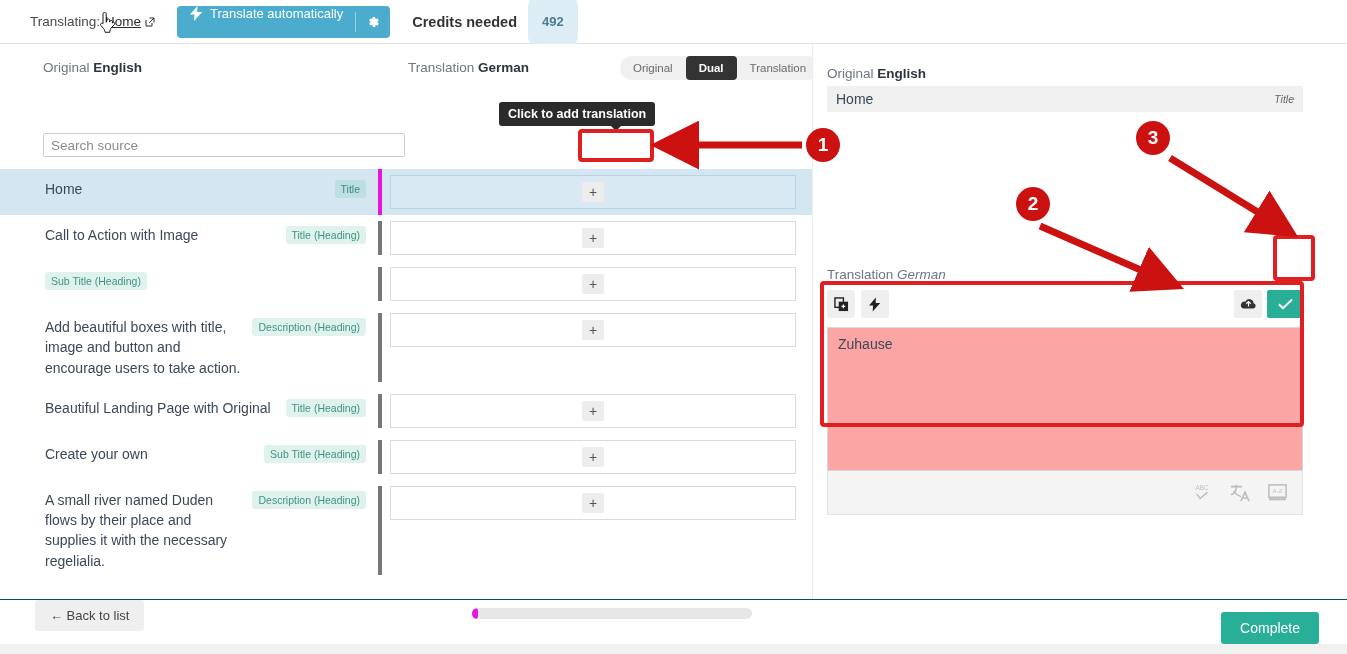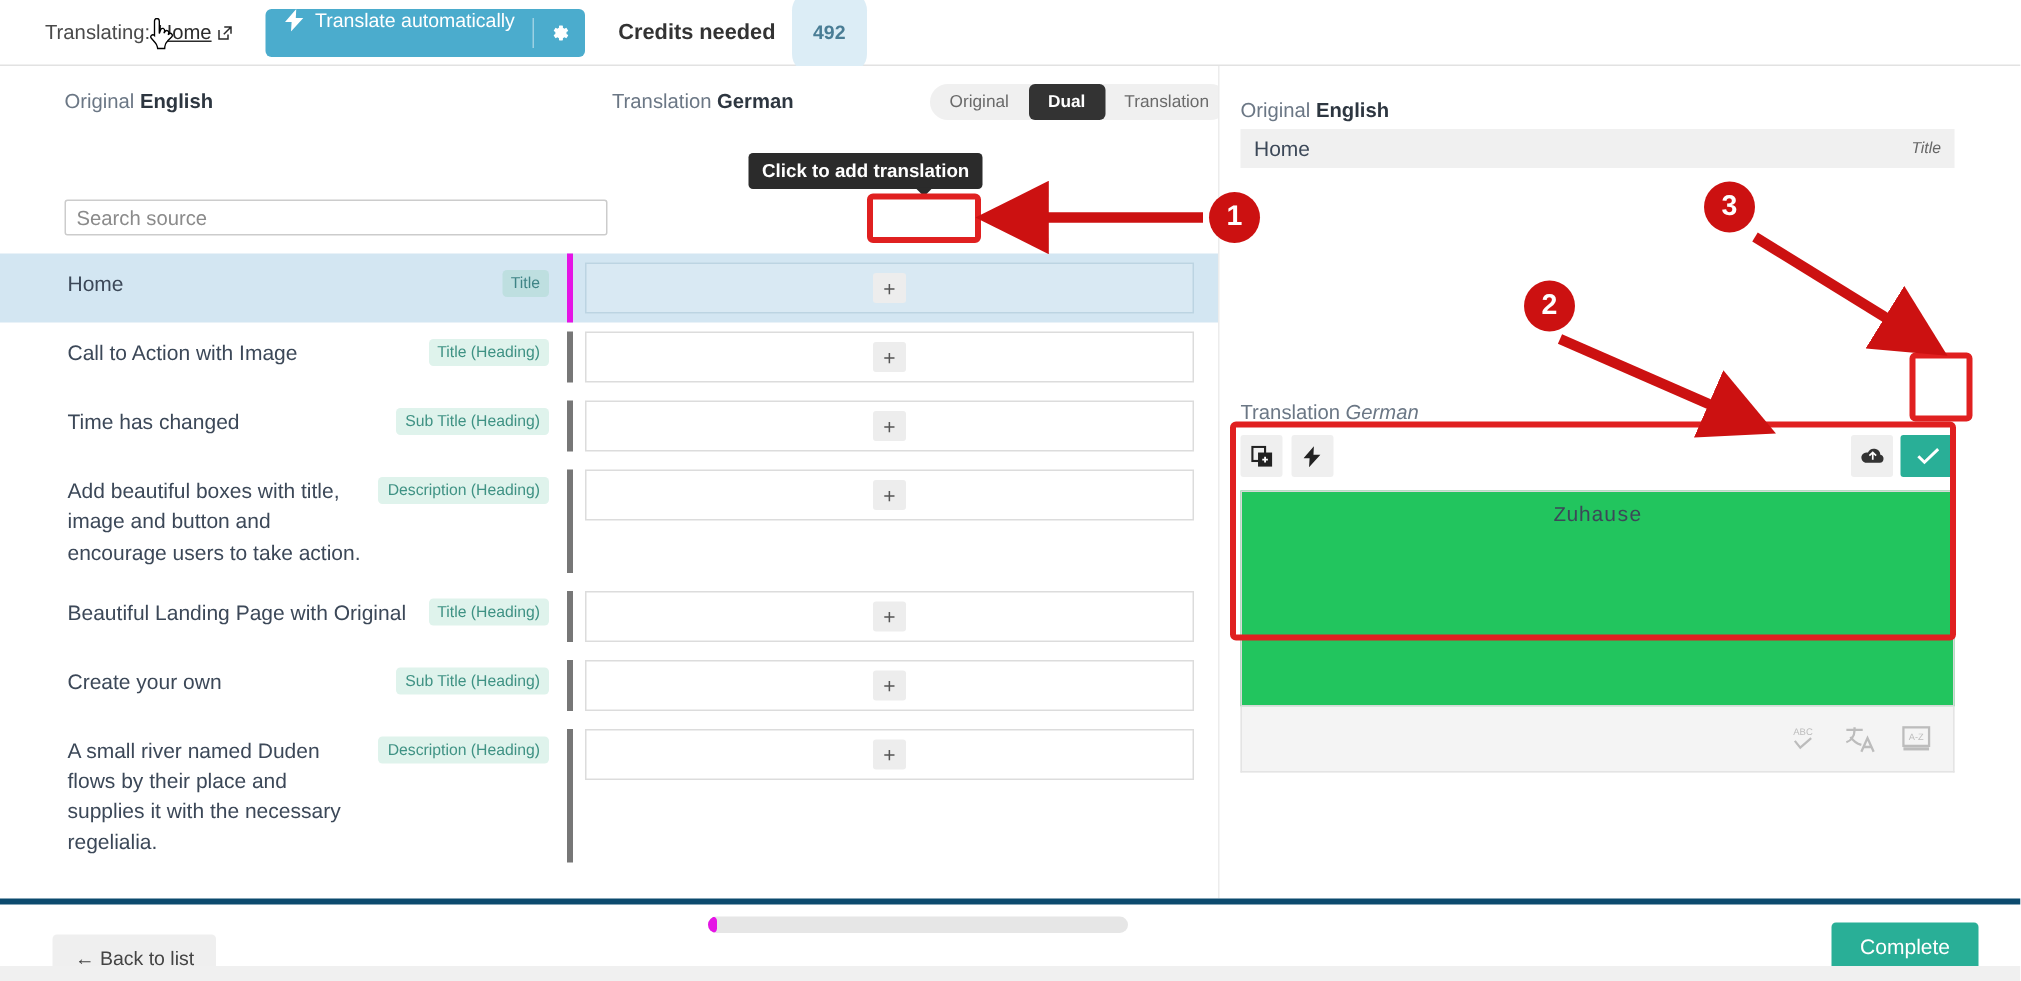--- a/index.html
+++ b/index.html
@@ -143,23 +143,23 @@
   .tb-btn {
     width: 28px; height: 28px; background: #efefef; border-radius: 2px;
     display: flex; align-items: center; justify-content: center; cursor: pointer; margin-right: 6px;
   }
   .tb-right { margin-left: auto; display: flex; align-items: center; gap: 5px; }
   .tb-cloud { width: 28px; height: 28px; background: #efefef; border-radius: 2px; display:flex; align-items:center; justify-content:center; cursor:pointer; }
   .tb-check { width: 36px; height: 28px; background: #29af97; border-radius: 2px; display:flex; align-items:center; justify-content:center; cursor:pointer; }
 
   .trans-area {
     position: absolute; left: 14px; top: 283px; width: 476px; height: 144px;
-    border: 1px solid #d8d8d8; background: #22c55e; padding: 8px 10px;
-    font-family: Liberation Mono, monospace; font-size: 14px; color: #3c4858;
-    resize: none; outline: none; text-align: center;
+    border: 1px solid #d8d8d8; background: #fca5a5; padding: 8px 10px;
+    font-family: Liberation Sans, sans-serif; font-size: 14px; color: #3c4858;
+    resize: none; outline: none;
   }
   .trans-foot {
     position: absolute; left: 14px; top: 427px; width: 476px; height: 44px;
     background: #f4f4f4; border: 1px solid #e4e4e4; border-top: none;
     display: flex; align-items: center; justify-content: flex-end; gap: 16px;
     padding-right: 14px;
   }
   .foot-icon { opacity: .35; cursor: pointer; display: flex; align-items: center; }
 
   
@@ -167,22 +167,22 @@
   .anno-num {
     position: absolute; width: 34px; height: 34px; border-radius: 50%;
     background: #cc1111; color: #fff; font-size: 19px; font-weight: bold;
     display: flex; align-items: center; justify-content: center; z-index: 52;
   }
   .anno-svg { position: absolute; left: 0; top: 0; width: 1347px; height: 654px; z-index: 51; pointer-events: none; }
 
   
   .bottombar {
     position: absolute; left: 0; top: 599px; width: 1347px; height: 55px;
-    background: #ffffff; border-top: 4px solid #0c4a6e;
-    display: flex; align-items: flex-end;
+    background: #ffffff; border-top: 1px solid #0c4a6e;
+    display: flex; align-items: flex-start;
   }
   .btn-back {
     margin-left: 35px; background: #efefef; color: #444; font-size: 13px;
     padding: 8px 15px; border-radius: 3px; cursor: pointer;
   }
   .progress-wrap { position: absolute; left: 472px; top: 8px; width: 280px; }
   .progress-label { font-size: 12.5px; color: #555; margin-bottom: 5px; }
   .progress-track { width: 280px; height: 11px; background: #e6e6e6; border-radius: 6px; overflow: hidden; }
   .progress-fill { height: 100%; background: #e514e5; border-radius: 6px; width: 2%; }
   .btn-complete {
@@ -280,21 +280,20 @@
         </div>
         <div class="row-marker"></div>
         <div class="row-trans">
           <div class="trans-box">
             <div class="plus-btn">+</div>
           </div>
         </div>
       </div>
       <div class="row">
         <div class="row-src">
-          <span class="row-src-text">Time has changed</span>
           <span class="badge">Sub Title (Heading)</span>
         </div>
         <div class="row-marker"></div>
         <div class="row-trans">
           <div class="trans-box">
             <div class="plus-btn">+</div>
           </div>
         </div>
       </div>
       <div class="row">

